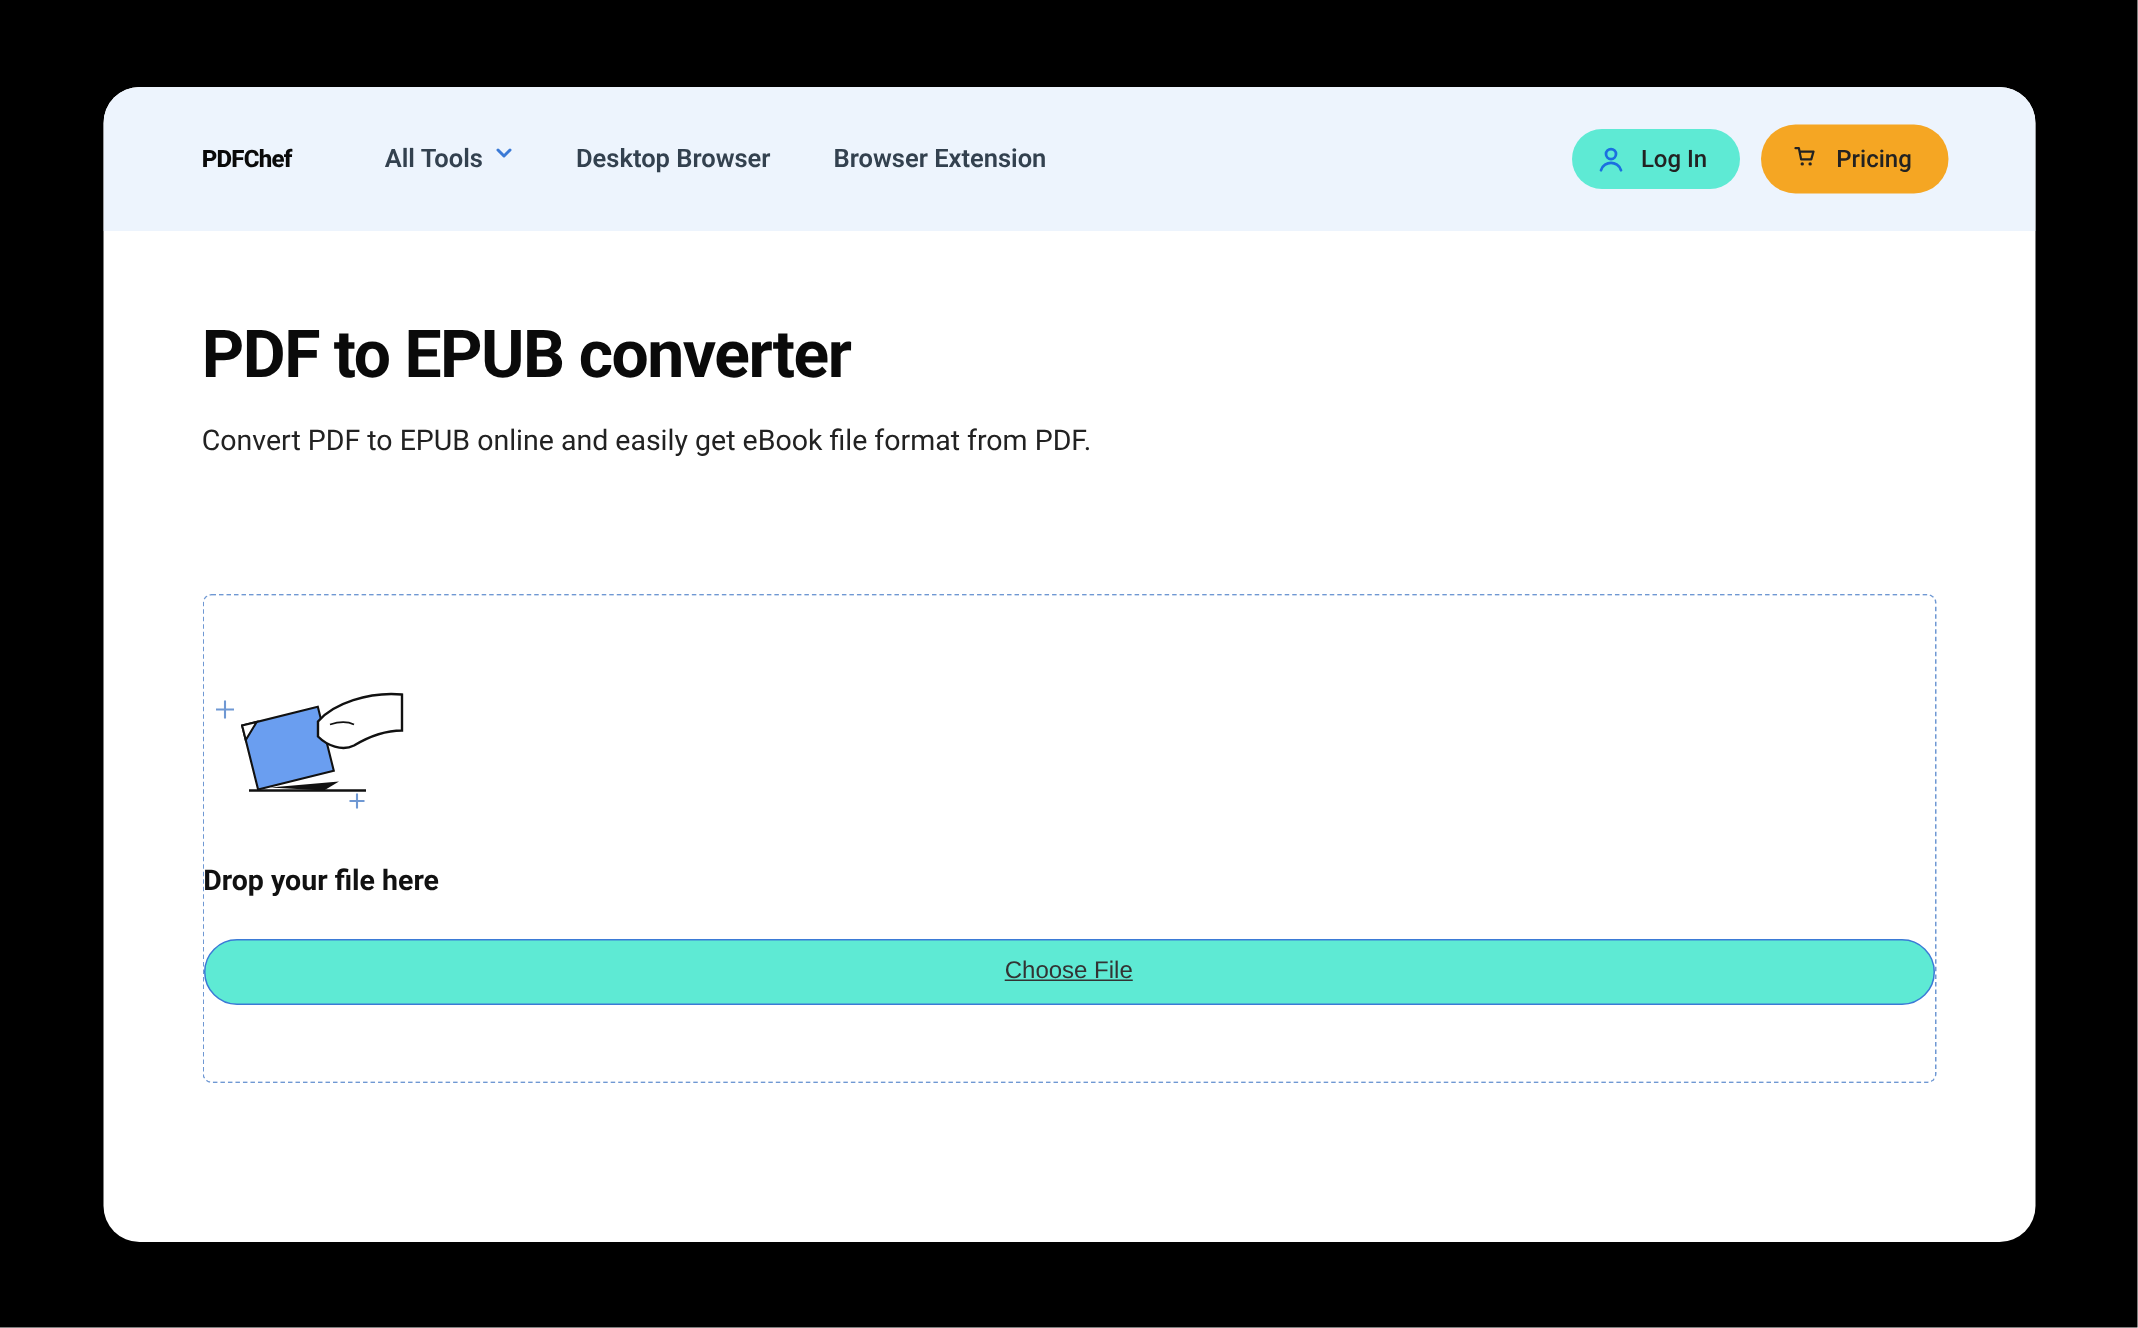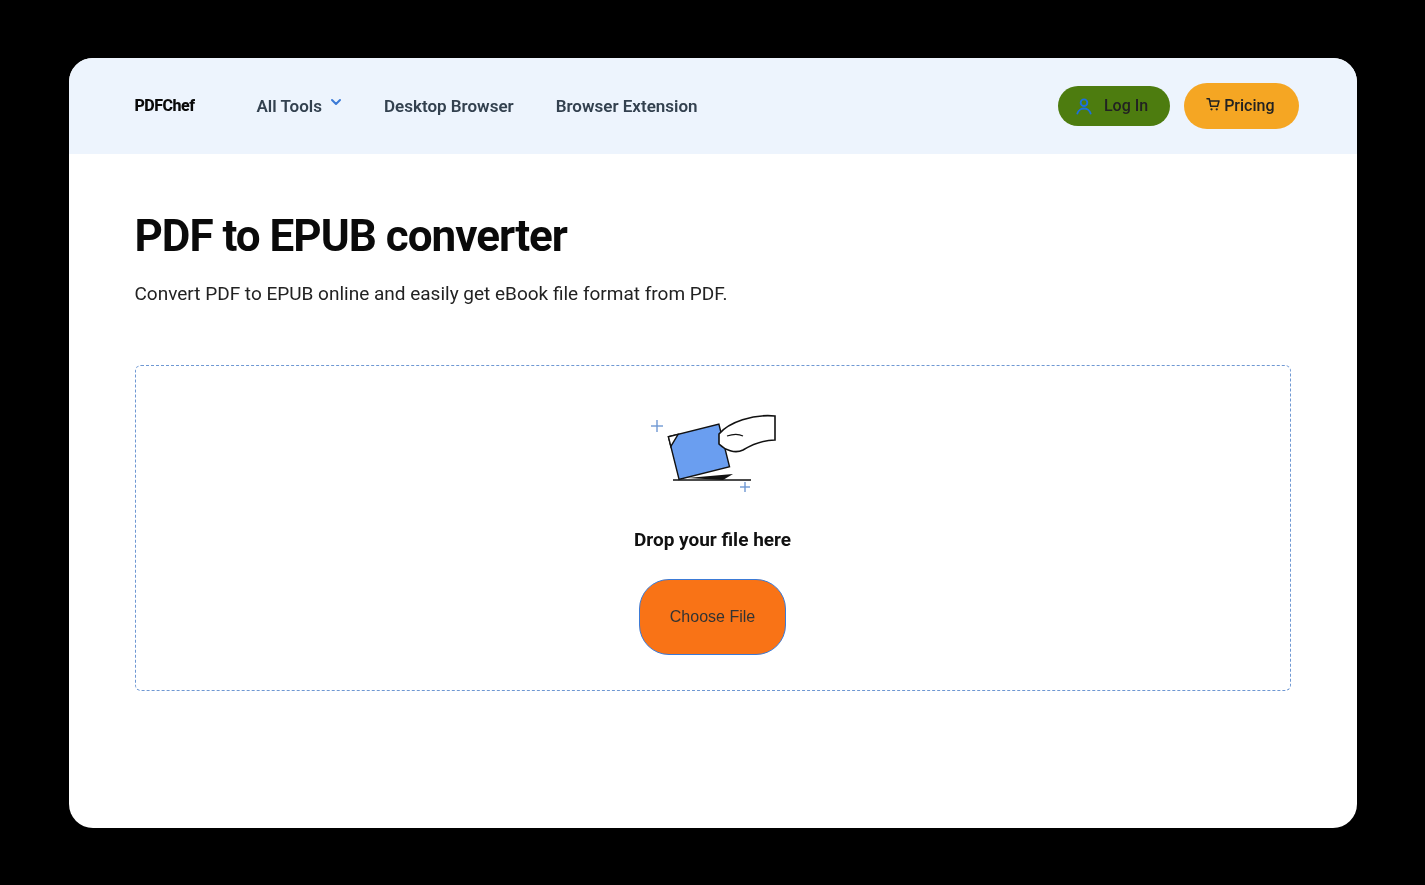--- a/index.html
+++ b/index.html
@@ -53,39 +53,39 @@
     height: 12px;
     display: inline-flex;
     align-items: center;
     justify-content: center;
   }
   .spacer { flex: 1; }
   .login-btn {
     display: flex;
     align-items: center;
     gap: 10px;
-    background: #4d7c0f;
+    background: #5eead4;
     border-radius: 24px;
     padding: 10px 22px 10px 16px;
     cursor: pointer;
     margin-right: 14px;
   }
   .login-btn .icon {
     width: 20px;
     height: 20px;
   }
   .login-btn span.txt {
     font-size: 16px;
     font-weight: 500;
     color: #222;
   }
   .pricing-btn {
     display: flex;
     align-items: center;
-    gap: 2px;
+    gap: 12px;
     background: #f5a623;
     border-radius: 24px;
     padding: 12px 24px 12px 20px;
     cursor: pointer;
   }
   .pricing-btn span.txt {
     font-size: 16px;
     font-weight: 500;
     color: #222;
   }
@@ -95,50 +95,50 @@
   .page-title {
     font-size: 44px;
     font-weight: 700;
     letter-spacing: -1px;
     color: #0a0a0a;
     margin-bottom: 20px;
   }
   .page-subtitle {
     font-size: 19px;
     color: #222;
-    margin-bottom: 60px;
+    margin-bottom: 91px;
   }
   .dropzone {
     border: 1.5px dashed #6f98d3;
     border-radius: 6px;
     height: 326px;
     display: flex;
     flex-direction: column;
-    align-items: center;
     justify-content: center;
   }
   .drop-illustration {
     width: 140px;
     height: 100px;
     margin-bottom: 28px;
   }
   .drop-text {
     font-size: 19px;
     font-weight: 700;
     color: #111;
     margin-bottom: 28px;
   }
   .choose-btn {
     border: 1.5px solid #3b7ad6;
-    background: #f97316;
+    background: #5eead4;
     color: #333;
     border-radius: 30px;
-    padding: 28px 30px;
-    font-size: 16px;
-    cursor: pointer;
+    padding: 12px 30px;
+    font-size: 16px;
+    cursor: pointer;
+    text-decoration: underline;
   }
 </style>
 </head>
 <body>
 
 <div class="window">
   <div class="topbar">
     <div class="logo">PDFChef</div>
     <div class="nav">
       <div class="nav-item">

